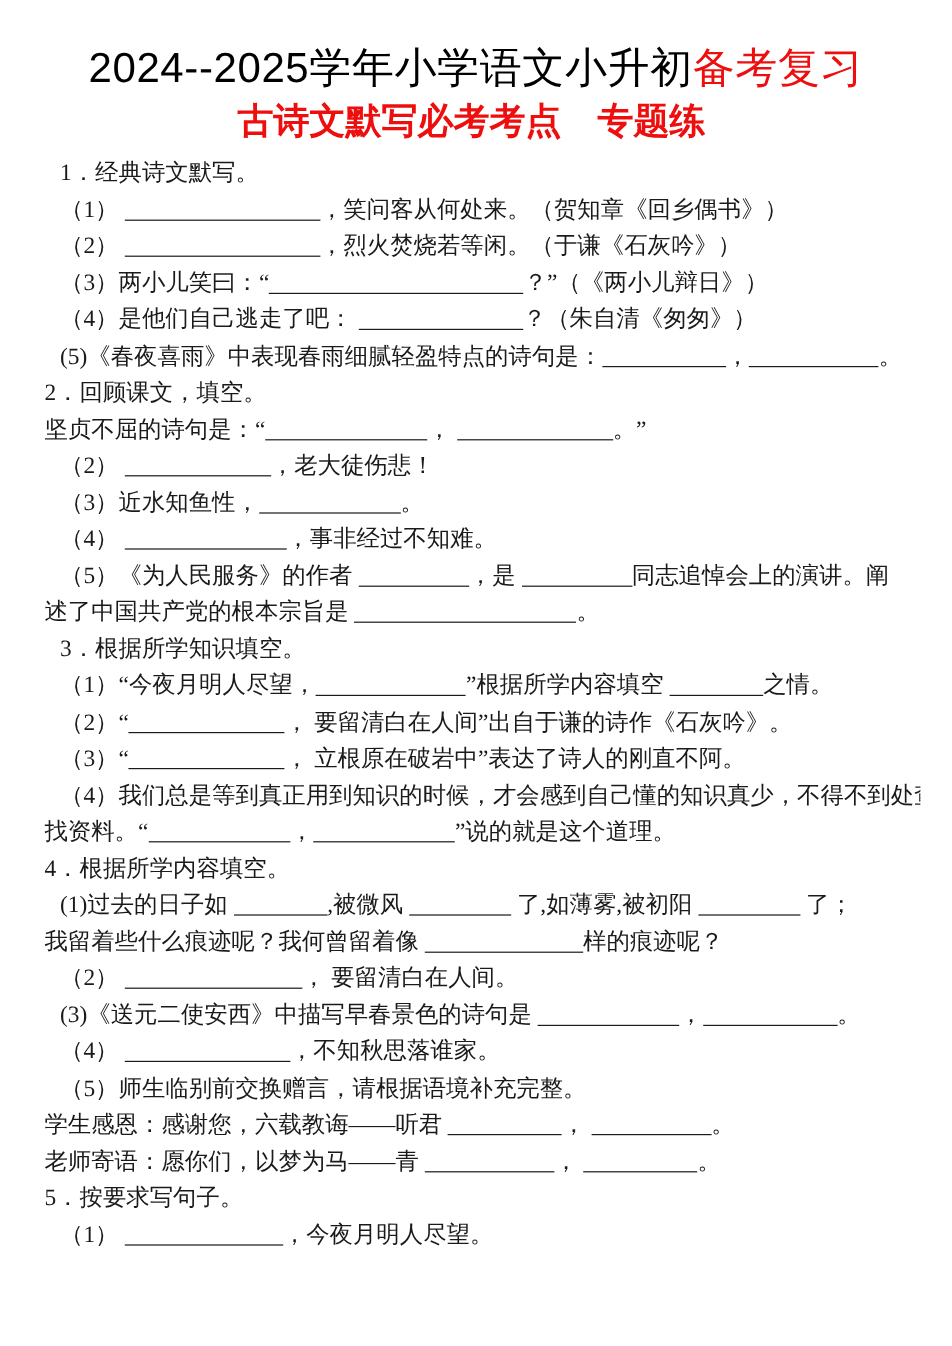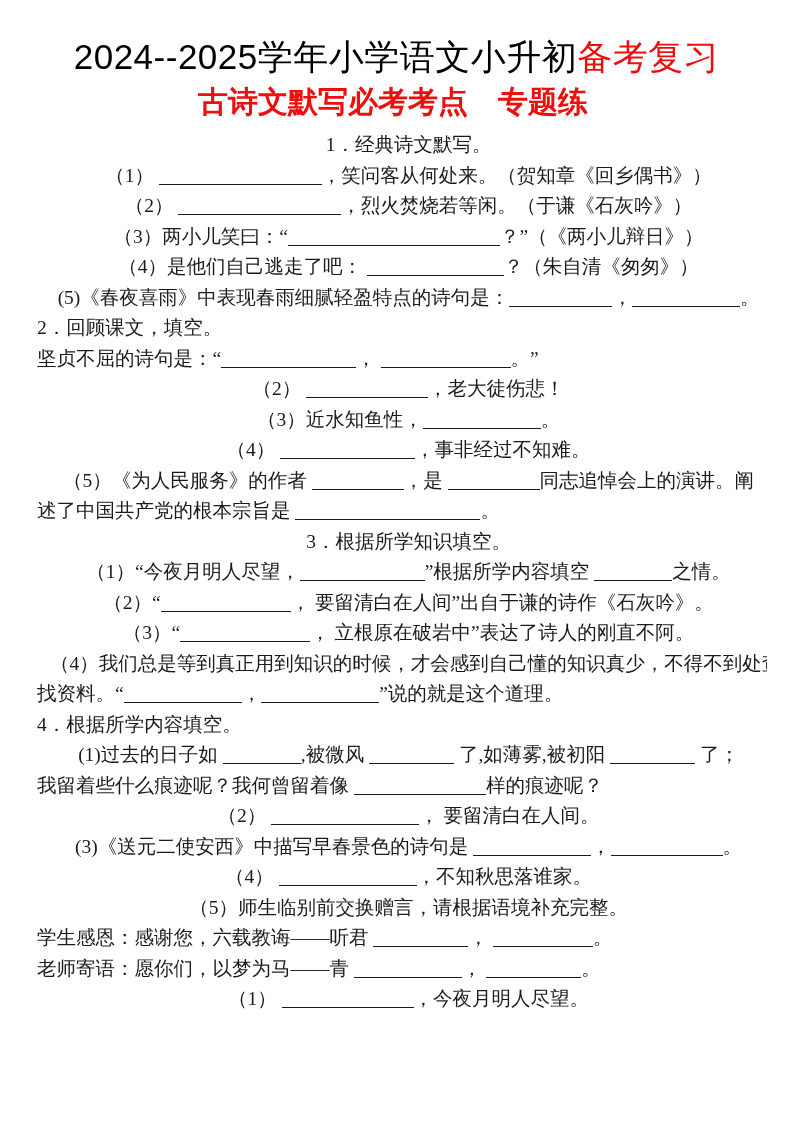--- a/index.html
+++ b/index.html
@@ -31,21 +31,21 @@
     margin: 2px 7px 0 0;
   }
   .red { color: var(--red, #ee0e0e); }
   .content {
     margin-top: 8px;
     padding: 0 26px 0 37px;
     font-size: 19.5px;
     line-height: 30.5px;
   }
   .line { white-space: nowrap; overflow: hidden; }
-  .line.indent { padding-left: 13px; text-align: center; }
+  .line.indent { padding-left: 13px; }
   .blank {
     display: inline-block;
     border-bottom: 1.6px solid #1a1a1a;
     height: 17px;
     vertical-align: -3px;
   }
 </style>
 </head>
 <body>
 
@@ -76,15 +76,16 @@
       <div class="line"><span>找资料。“</span><span class="blank" style="width: 118px;"></span><span>，</span><span class="blank" style="width: 118px;"></span><span>”说的就是这个道理。</span></div>
       <div class="line"><span>4．根据所学内容填空。</span></div>
       <div class="line indent"><span>(1)过去的日子如 </span><span class="blank" style="width: 78px;"></span><span>,被微风 </span><span class="blank" style="width: 85px;"></span><span> 了,如薄雾,被初阳 </span><span class="blank" style="width: 85px;"></span><span> 了；</span></div>
       <div class="line"><span>我留着些什么痕迹呢？我何曾留着像 </span><span class="blank" style="width: 132px;"></span><span>样的痕迹呢？</span></div>
       <div class="line indent"><span>（2） </span><span class="blank" style="width: 148px;"></span><span>， 要留清白在人间。</span></div>
       <div class="line indent"><span>(3)《送元二使安西》中描写早春景色的诗句是 </span><span class="blank" style="width: 118px;"></span><span>，</span><span class="blank" style="width: 112px;"></span><span>。</span></div>
       <div class="line indent"><span>（4） </span><span class="blank" style="width: 138px;"></span><span>，不知秋思落谁家。</span></div>
       <div class="line indent"><span>（5）师生临别前交换赠言，请根据语境补充完整。</span></div>
       <div class="line"><span>学生感恩：感谢您，六载教诲——听君 </span><span class="blank" style="width: 95px;"></span><span>， </span><span class="blank" style="width: 100px;"></span><span>。</span></div>
       <div class="line"><span>老师寄语：愿你们，以梦为马——青 </span><span class="blank" style="width: 108px;"></span><span>， </span><span class="blank" style="width: 95px;"></span><span>。</span></div>
+      <div class="line"><span>5．按要求写句子。</span></div>
       <div class="line indent"><span>（1） </span><span class="blank" style="width: 132px;"></span><span>，今夜月明人尽望。</span></div>
     </div>
 </div>
 
 </body></html>

